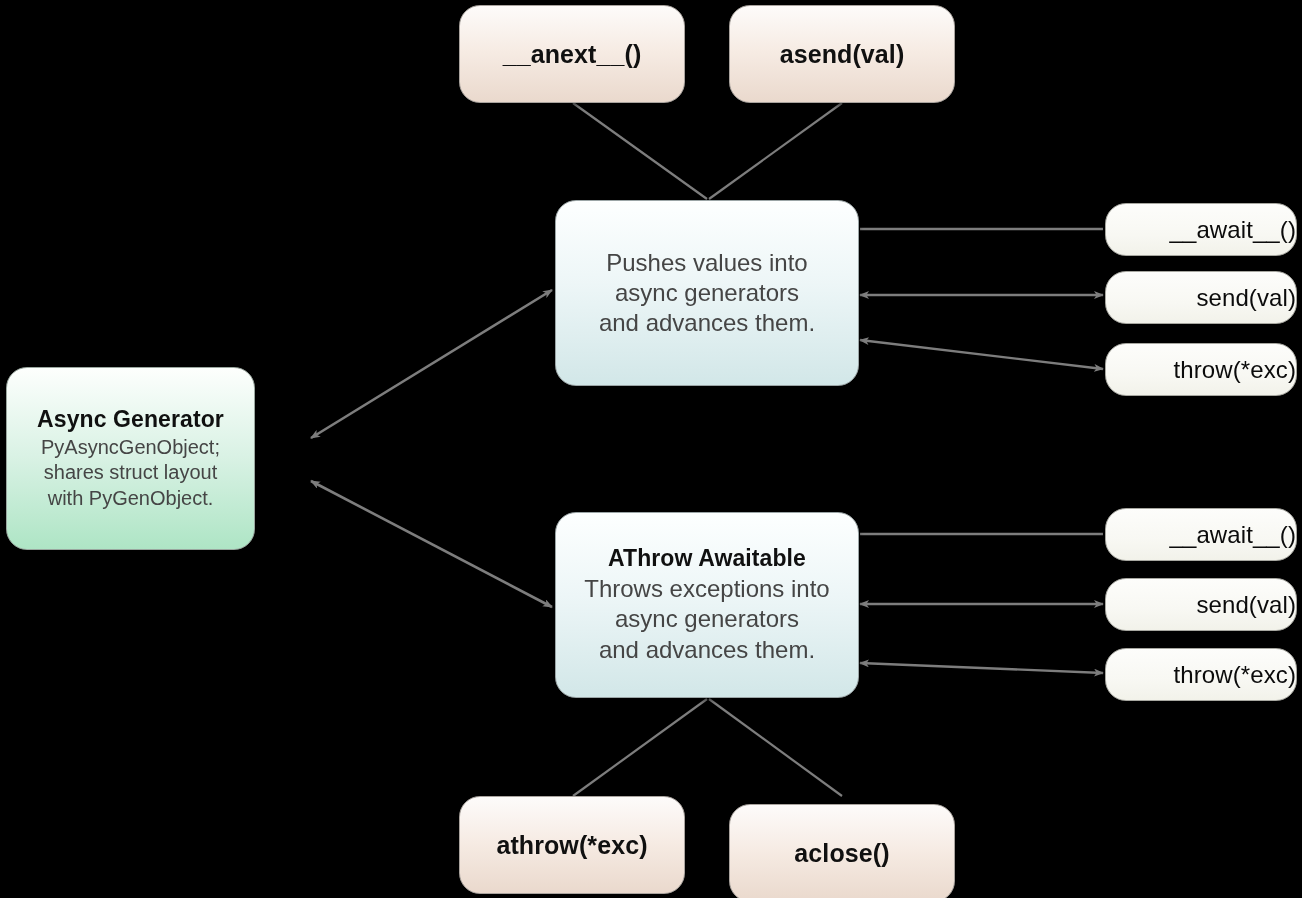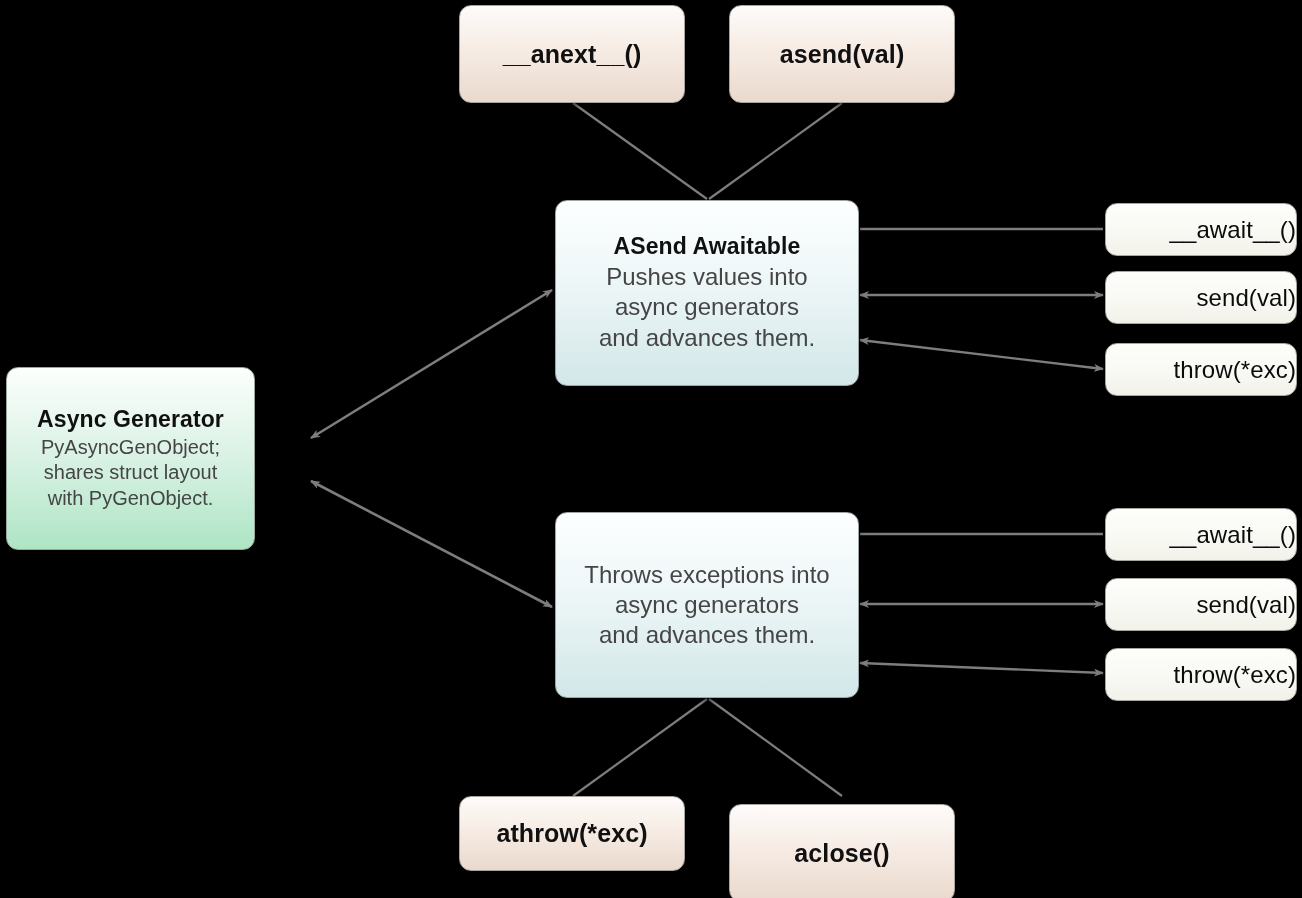--- a/index.html
+++ b/index.html
@@ -21,21 +21,21 @@
     position: absolute;
     left: 0;
     top: 0;
     width: 1302px;
     height: 898px;
     pointer-events: none;
   }
   .node {
     position: absolute;
     box-sizing: border-box;
-    border-radius: 12px;
+    border-radius: 21px;
     border: 1px solid #9a9a9a;
     box-shadow: 0 2px 4px rgba(0,0,0,0.55);
     display: flex;
     flex-direction: column;
     align-items: center;
     justify-content: center;
     text-align: center;
     z-index: 2;
   }
   .node .title {
@@ -142,27 +142,27 @@
   </div>
 
   <div class="node generator" style="left:6px; top:367px; width:249px; height:183px;">
     <span class="title">Async Generator</span>
     <span class="desc multiline" style="white-space: pre-line;">PyAsyncGenObject;
 shares struct layout
 with PyGenObject.</span>
   </div>
 
   <div class="node awaitable" style="left:555px; top:200px; width:304px; height:186px;">
-    <span class="title">ASend Awaitable</span>
     <span class="desc multiline" style="white-space: pre-line;">Pushes values into
 async generators
 and advances them.</span>
   </div>
 
   <div class="node awaitable" style="left:555px; top:512px; width:304px; height:186px;">
+    <span class="title">AThrow Awaitable</span>
     <span class="desc multiline" style="white-space: pre-line;">Throws exceptions into
 async generators
 and advances them.</span>
   </div>
 
   <div class="node slot" style="left:1105px; top:203px; width:192px; height:53px;">
     <span class="title">__await__()</span>
   </div>
   <div class="node slot" style="left:1105px; top:271px; width:192px; height:53px;">
     <span class="title">send(val)</span>
@@ -174,21 +174,21 @@
   <div class="node slot" style="left:1105px; top:508px; width:192px; height:53px;">
     <span class="title">__await__()</span>
   </div>
   <div class="node slot" style="left:1105px; top:578px; width:192px; height:53px;">
     <span class="title">send(val)</span>
   </div>
   <div class="node slot" style="left:1105px; top:648px; width:192px; height:53px;">
     <span class="title">throw(*exc)</span>
   </div>
 
-  <div class="node method" style="left:459px; top:796px; width:226px; height:75px;">
+  <div class="node method" style="left:459px; top:796px; width:226px; height:98px;">
     <span class="title">athrow(*exc)</span>
   </div>
 
   <div class="node method" style="left:729px; top:804px; width:226px; height:98px;">
     <span class="title">aclose()</span>
   </div>
 
 </div>
 
 </body></html>

